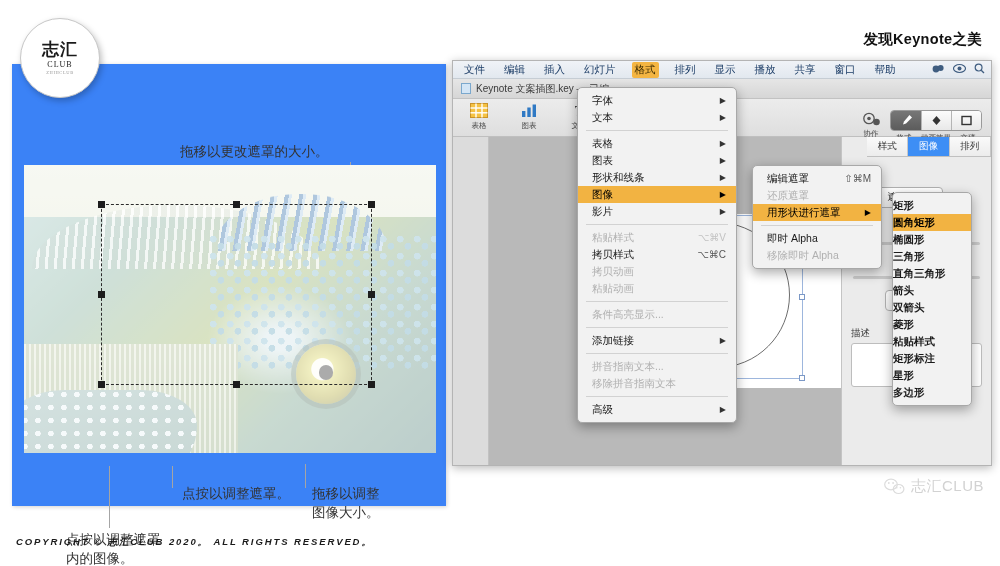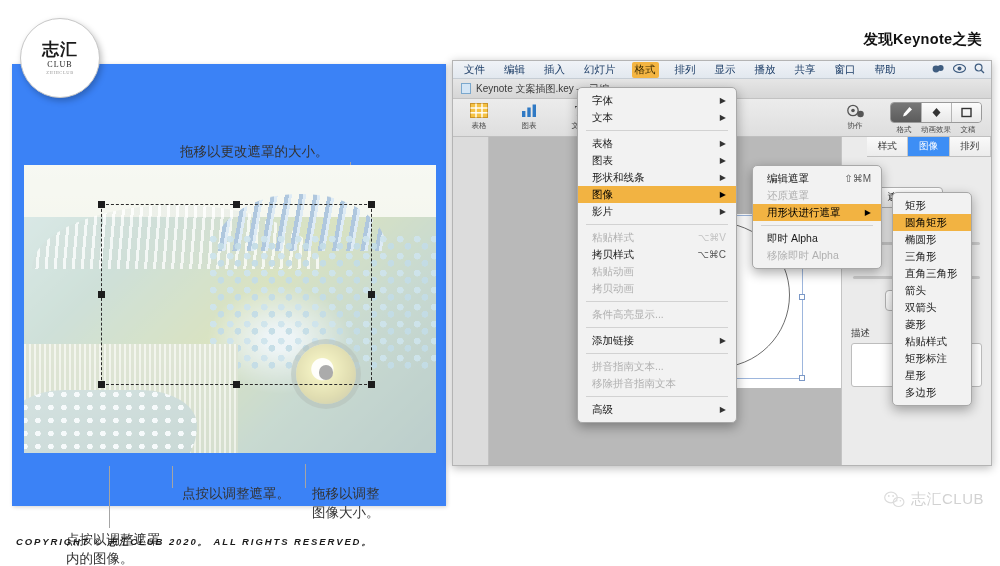--- a/index.html
+++ b/index.html
@@ -146,21 +146,21 @@
     padding-left:8px; gap:5px; font-size:10px; color:#3a3a3a;
   }
   .kn-docicon { width:10px;height:11px; background:#d3e5f5; border:1px solid #7ba8cd; }
 
   .kn-toolbar { height:38px; background: linear-gradient(#ececec,#dedede);
     border-bottom:1px solid #bfbfbf; display:flex; align-items:flex-start;
     padding: 3px 8px; gap:20px; position:relative;}
   .tb-item { width:36px; display:flex; flex-direction:column; align-items:center; gap:2px;}
   .tb-ico { height:17px; display:flex; align-items:center; justify-content:center; }
   .tb-lab { font-size:7.5px; color:#4a4a4a; }
-  .tb-right { position:absolute; right:8px; top:3px; display:flex; gap:16px; }
+  .tb-right { position:absolute; right:8px; top:11px; display:flex; }
   .seg { display:flex; border:1px solid #9a9a9a; border-radius:4px; overflow:hidden; }
   .seg > div { width:30px; height:19px; display:flex; align-items:center; justify-content:center;
     background: linear-gradient(#fcfcfc,#e8e8e8); border-left:1px solid #b5b5b5; }
   .seg > div:first-child { border-left:none; }
   .seg > div.on { background: linear-gradient(#777,#5c5c5c); }
 
   .kn-body { position:absolute; left:0; top:76px; right:0; bottom:0; display:flex; }
   .kn-sidebar { width:36px; background:#dcdcdc; border-right:1px solid #c2c2c2; }
   .kn-canvas { flex:1; background:#b9b9b9; display:flex; align-items:center; justify-content:center;}
   .slide { width:232px; height:174px; background:#fff; position:relative; }
@@ -211,24 +211,24 @@
   .menu .row .arw { font-size:8px; color:#333; }
   .menu .row.dim { color:#b0b0b0; }
   .menu .row.dim .key, .menu .row.dim .arw { color:#c2c2c2; }
   .menu .row.hl { background:#f2b342; color:#000; }
   .menu .row.hl .arw { color:#000; }
   .menu .sep { height:1px; background:#d2d2d2; margin:4px 8px; }
 
   #menu-format { left:577px; top:87px; width:160px; }
   #menu-image  { left:752px; top:165px; width:130px; }
   #menu-shape  { left:892px; top:192px; width:80px; }
-  #menu-shape .row { padding-left:12px; }
+  #menu-shape .row { padding-left:0;font-weight:bold; }
 
   .wm {
-    position:absolute; right:16px; top:490px;
+    position:absolute; right:16px; top:477px;
     display:flex; align-items:center; gap:5px;
     color:#d2d2d2; font-size:15px; letter-spacing:.5px;
   }
 </style>
 </head>
 <body>
 
 <div id="page">
 
   <div class="brand-logo">
@@ -490,24 +490,24 @@
       <div class="sep"></div>
       <div class="row dim">
         <span class="lbl">粘贴样式</span>
         <span class="key">⌥⌘V</span>
       </div>
       <div class="row">
         <span class="lbl">拷贝样式</span>
         <span class="key">⌥⌘C</span>
       </div>
       <div class="row dim">
+        <span class="lbl">拷贝动画</span>
+      </div>
+      <div class="row dim">
         <span class="lbl">粘贴动画</span>
-      </div>
-      <div class="row dim">
-        <span class="lbl">拷贝动画</span>
       </div>
       <div class="sep"></div>
       <div class="row dim">
         <span class="lbl">条件高亮显示...</span>
       </div>
       <div class="sep"></div>
       <div class="row">
         <span class="lbl">添加链接</span>
         <span class="arw">▶</span>
       </div>

